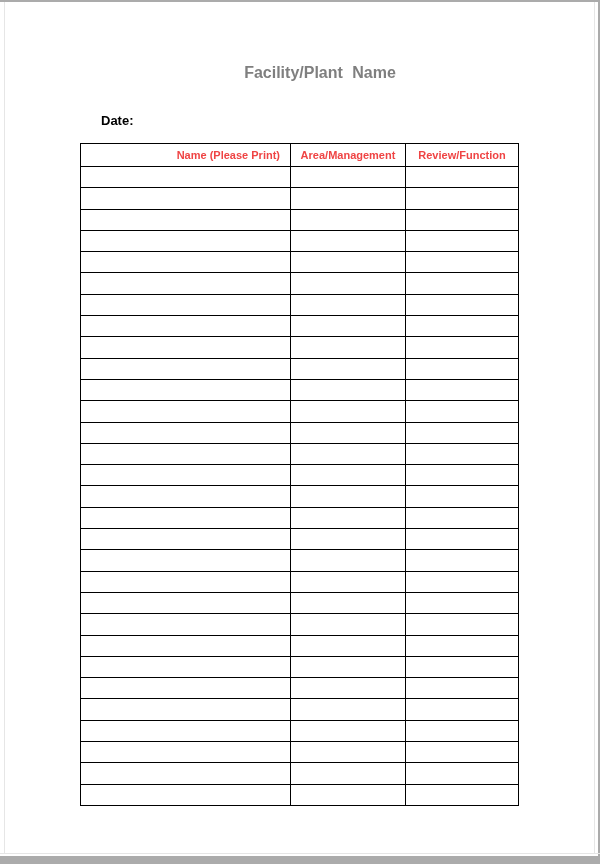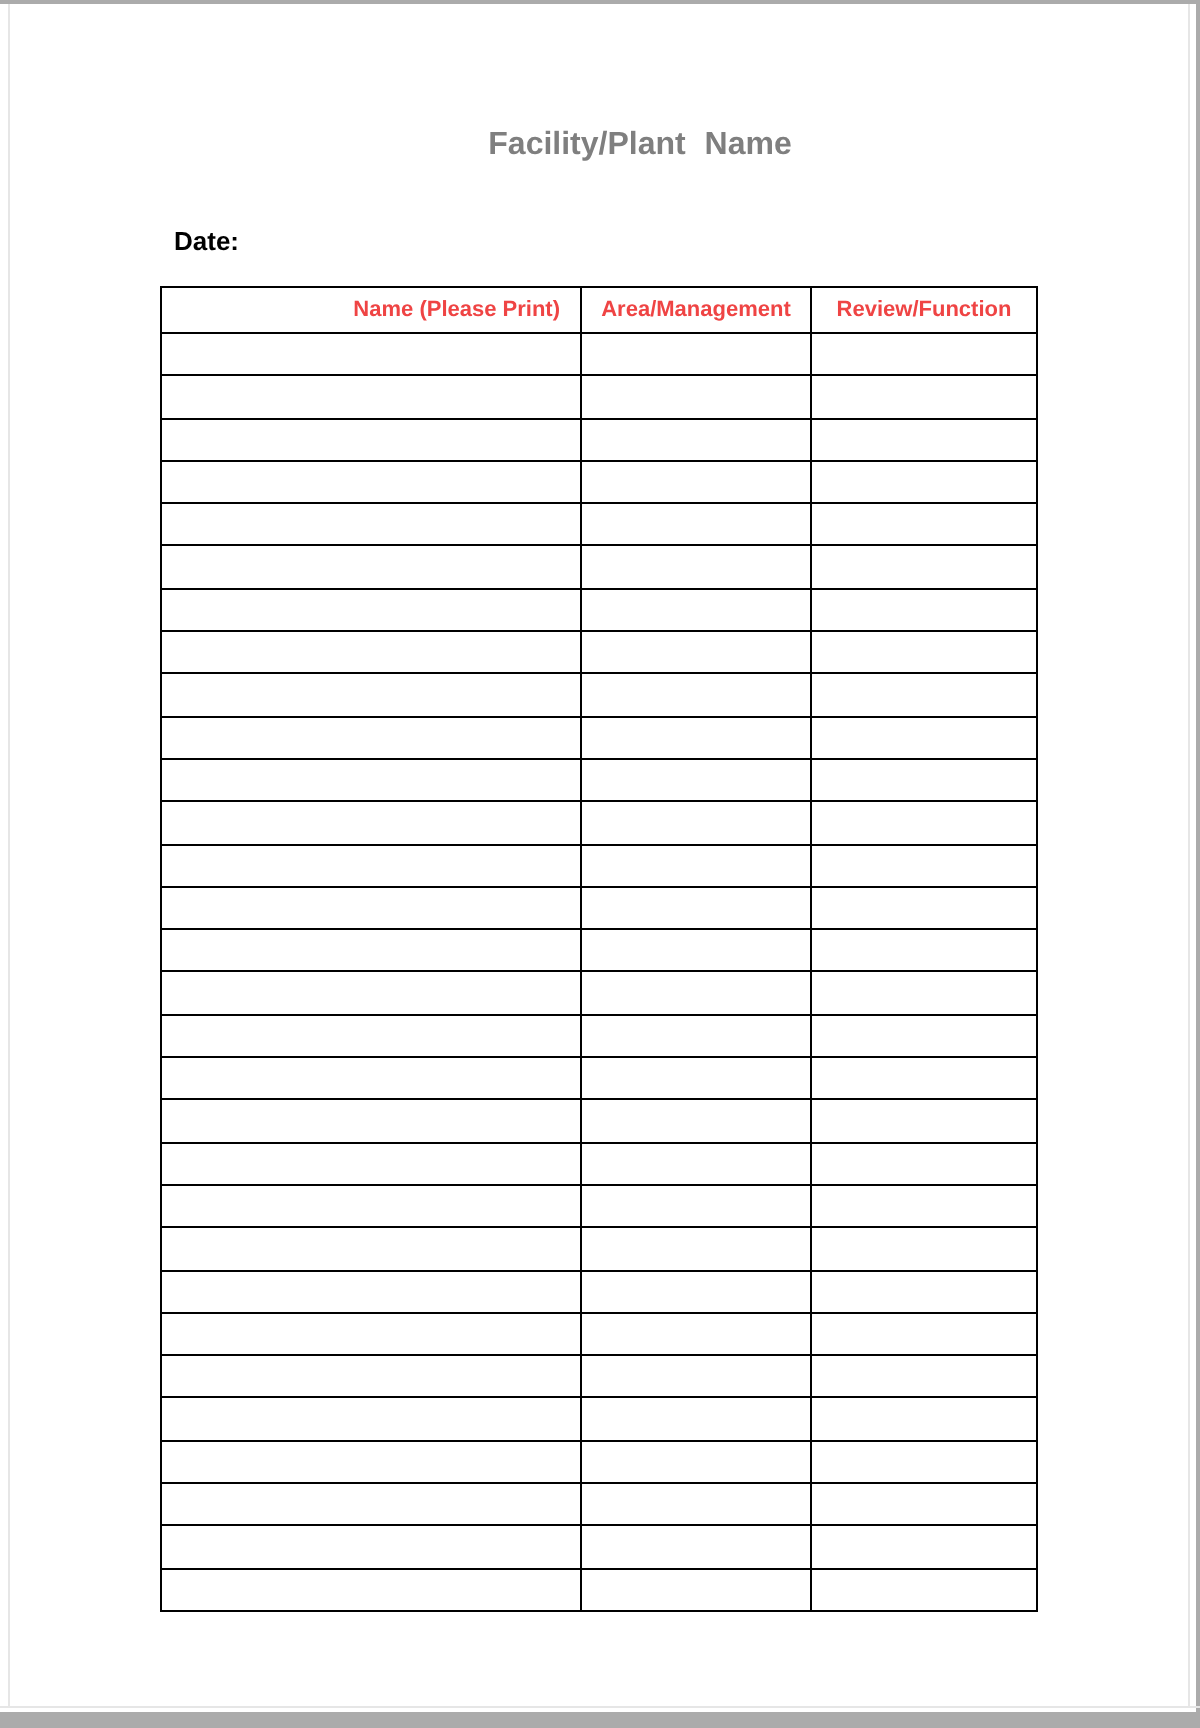--- a/index.html
+++ b/index.html
@@ -40,21 +40,21 @@
     font-size: 16px;
     line-height: 22px;
     word-spacing: 5px;
     margin-left: 20px;
   }
   .subtitle { word-spacing: 6px; }
 
   
   .date-label {
     position: absolute;
-    left: 87px;
+    left: 101px;
     top: 113px;
     color: #000000;
     font-weight: bold;
     font-size: 13px;
   }
 
   
   table.signin {
     position: absolute;
     left: 80px;

